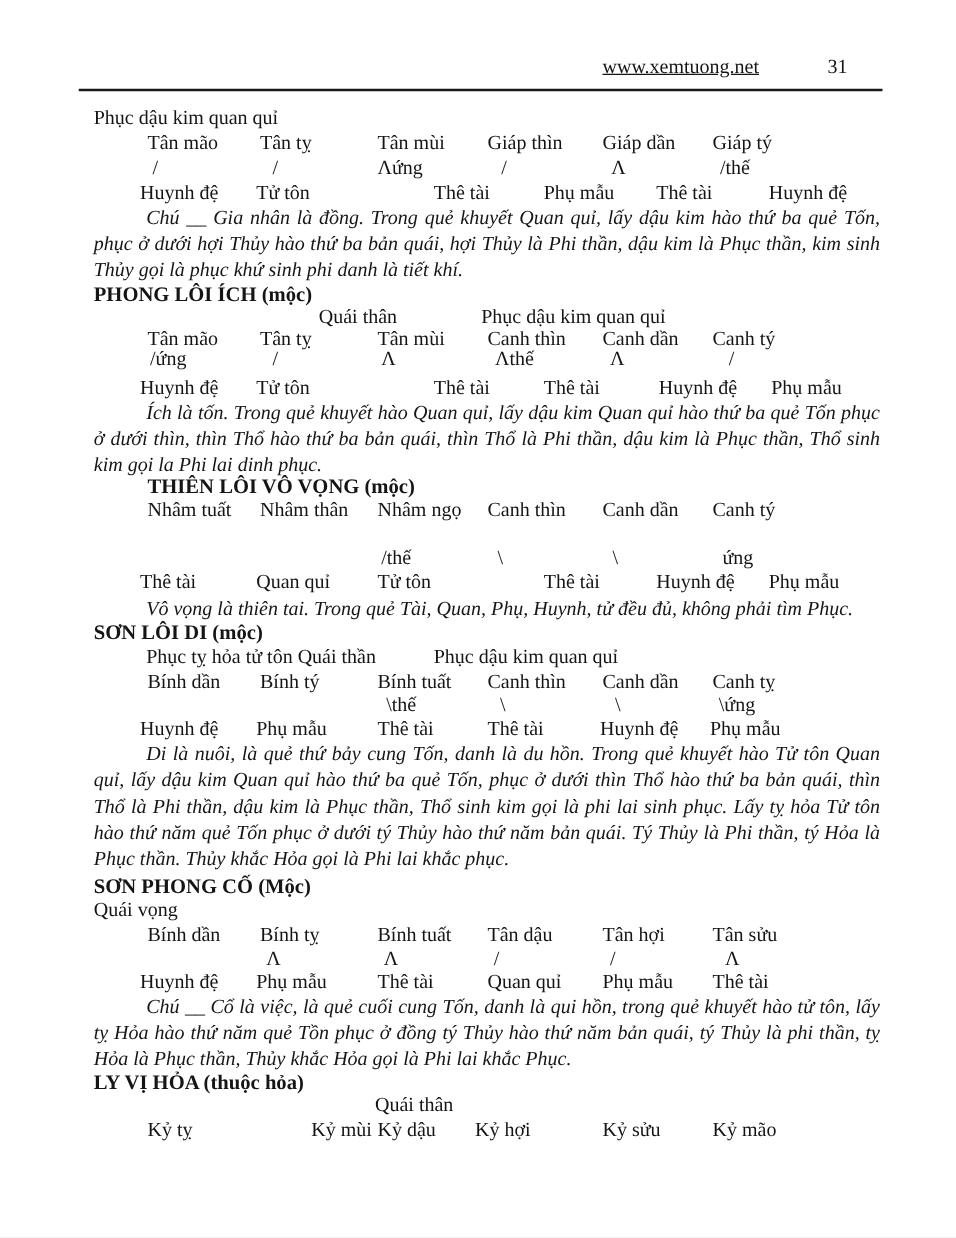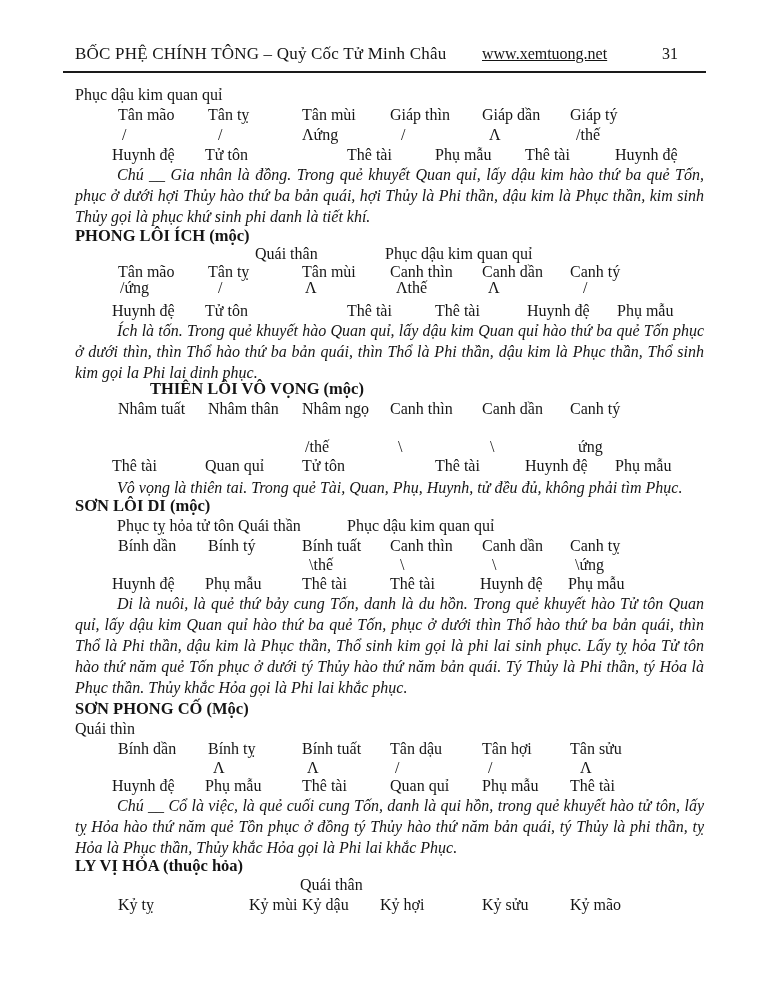--- a/index.html
+++ b/index.html
@@ -22,21 +22,20 @@
   .para {
     position:absolute; left:75px; width:629px;
     font-style:italic; font-size:16px; line-height:21px;
     text-align:justify; text-indent:42px;
   }
 </style>
 </head>
 <body>
 
 <div class="page">
-  <div class="hdr-title">BỐC PHỆ CHÍNH TÔNG – Quỷ Cốc Tử Minh Châu</div>
   <div class="hdr-site">www.xemtuong.net</div>
   <div class="hdr-page">31</div>
   <div class="hdr-rule"></div>
   <div id="content">
       <div class="rowline" style="top: 86px;">
         <span style="left: 75px;">Phục dậu kim quan quỉ</span>
       </div>
       <div class="rowline" style="top: 106px;">
         <span style="left: 118px;">Tân mão</span>
         <span style="left: 208px;">Tân tỵ</span>
@@ -85,21 +84,21 @@
       </div>
       <div class="rowline" style="top: 302px;">
         <span style="left: 112px;">Huynh đệ</span>
         <span style="left: 205px;">Tử tôn</span>
         <span style="left: 347px;">Thê tài</span>
         <span style="left: 435px;">Thê tài</span>
         <span style="left: 527px;">Huynh đệ</span>
         <span style="left: 617px;">Phụ mẫu</span>
       </div>
       <div class="para" style="top: 320px;">Ích là tốn. Trong quẻ khuyết hào Quan quỉ, lấy dậu kim Quan quỉ hào thứ ba quẻ Tốn phục ở dưới thìn, thìn Thổ hào thứ ba bản quái, thìn Thổ là Phi thần, dậu kim là Phục thần, Thổ sinh kim gọi la Phi lai dinh phục.</div>
-      <div class="heading" style="top: 379px; left: 118px; margin-left: 32px;">THIÊN LÔI VÔ VỌNG (mộc)</div>
+      <div class="heading" style="top: 379px; left: 118px;">THIÊN LÔI VÔ VỌNG (mộc)</div>
       <div class="rowline" style="top: 400px;">
         <span style="left: 118px;">Nhâm tuất</span>
         <span style="left: 208px;">Nhâm thân</span>
         <span style="left: 302px;">Nhâm ngọ</span>
         <span style="left: 390px;">Canh thìn</span>
         <span style="left: 482px;">Canh dần</span>
         <span style="left: 570px;">Canh tý</span>
       </div>
       <div class="rowline" style="top: 438px;">
         <span style="left: 305px;">/thế</span>
@@ -139,21 +138,21 @@
         <span style="left: 112px;">Huynh đệ</span>
         <span style="left: 205px;">Phụ mẫu</span>
         <span style="left: 302px;">Thê tài</span>
         <span style="left: 390px;">Thê tài</span>
         <span style="left: 480px;">Huynh đệ</span>
         <span style="left: 568px;">Phụ mẫu</span>
       </div>
       <div class="para" style="top: 593px;">Di là nuôi, là quẻ thứ bảy cung Tốn, danh là du hồn. Trong quẻ khuyết hào Tử tôn Quan quỉ, lấy dậu kim Quan quỉ hào thứ ba quẻ Tốn, phục ở dưới thìn Thổ hào thứ ba bản quái, thìn Thổ là Phi thần, dậu kim là Phục thần, Thổ sinh kim gọi là phi lai sinh phục. Lấy tỵ hỏa Tử tôn hào thứ năm quẻ Tốn phục ở dưới tý Thủy hào thứ năm bản quái. Tý Thủy là Phi thần, tý Hỏa là Phục thần. Thủy khắc Hỏa gọi là Phi lai khắc phục.</div>
       <div class="heading" style="top: 699px; left: 75px;">SƠN PHONG CỐ (Mộc)</div>
       <div class="rowline" style="top: 720px;">
-        <span style="left: 75px;">Quái thìn</span>
+        <span style="left: 75px;">Quái vọng</span>
       </div>
       <div class="rowline" style="top: 740px;">
         <span style="left: 118px;">Bính dần</span>
         <span style="left: 208px;">Bính tỵ</span>
         <span style="left: 302px;">Bính tuất</span>
         <span style="left: 390px;">Tân dậu</span>
         <span style="left: 482px;">Tân hợi</span>
         <span style="left: 570px;">Tân sửu</span>
       </div>
       <div class="rowline" style="top: 759px;">

